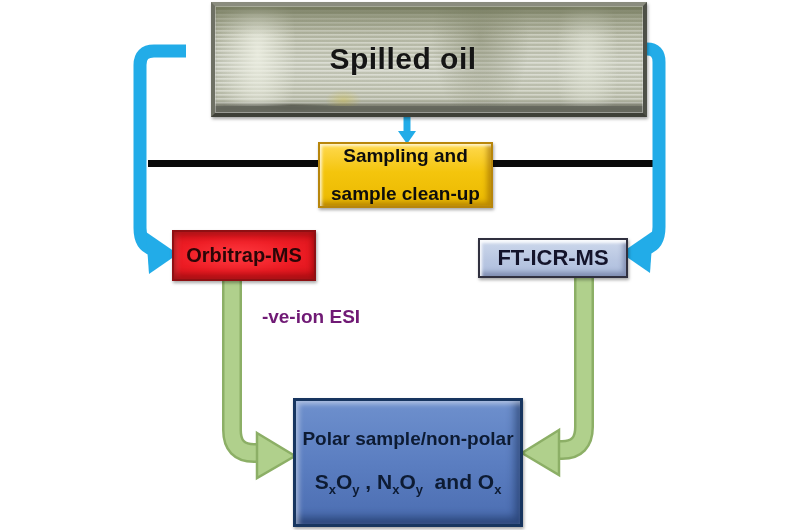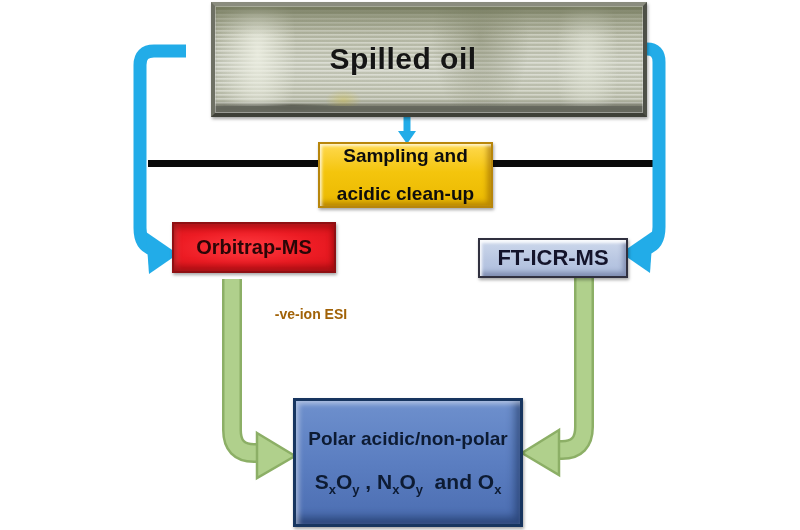--- a/index.html
+++ b/index.html
@@ -35,21 +35,21 @@
   .node{position:absolute;box-sizing:border-box;display:flex;flex-direction:column;
         align-items:center;justify-content:center;text-align:right;z-index:3;gap:10px;}
   .sampling{
     left:318px;top:142px;width:175px;height:66px;
     background:linear-gradient(180deg,#ffd94f 0%,#f4c50d 45%,#eab800 100%);
     border:2px solid #b8860b;
     box-shadow:inset 2px 2px 3px rgba(255,255,255,.75), inset -4px -4px 5px rgba(140,90,0,.5), 1px 2px 3px rgba(0,0,0,.35);
     font-size:19px;font-weight:bold;color:#0d0d0d;line-height:1.45;
   }
   .orbitrap{
-    left:172px;top:222px;width:164px;height:51px;
+    left:172px;top:230px;width:144px;height:51px;
     background:radial-gradient(ellipse at 45% 50%, #ff3a40 0%, #ed1c24 55%, #d8151c 100%);
     border:2px solid #8f1013;
     box-shadow:inset 0 4px 6px rgba(130,5,8,.55), inset 0 -5px 7px rgba(130,5,8,.6), inset 4px 0 5px rgba(255,130,130,.3), 1px 2px 3px rgba(0,0,0,.35);
     font-size:20px;font-weight:bold;color:#2a0607;
   }
   .fticr{
     left:478px;top:238px;width:150px;height:40px;
     background:linear-gradient(180deg,#cdd8ec 0%,#b9c7e2 55%,#aebfde 100%);
     border:2px solid #30303f;
     box-shadow:inset 2px 3px 3px rgba(255,255,255,.9), inset -3px -4px 5px rgba(90,100,140,.55), 1px 2px 3px rgba(0,0,0,.35);
@@ -59,21 +59,21 @@
     left:293px;top:398px;width:230px;height:129px;
     background:linear-gradient(180deg,#6e90cd 0%,#5b7ec1 50%,#4b6db1 100%);
     border:3px solid #17355f;
     box-shadow:inset 3px 3px 5px rgba(255,255,255,.45), inset -5px -7px 9px rgba(18,40,80,.55), 1px 2px 3px rgba(0,0,0,.35);
     font-size:19px;font-weight:bold;color:#0d1b33;line-height:1.4;padding:6px 4px;
   }
   .result .formula{font-size:21px;margin-top:4px;white-space:pre-wrap;}
   .result .formula span{white-space:pre-wrap;}
   .result sub{font-size:13px;font-weight:bold;}
   .ion-label{
-    position:absolute;font-size:14px;font-weight:bold;color:#a16207;z-index:3;
+    position:absolute;font-size:19px;font-weight:bold;color:#701a75;z-index:3;
   }
   .esi{left:256px;top:306px;width:110px;text-align:center;}
   .appi{left:445px;top:306px;width:125px;text-align:center;}
 </style>
 </head>
 <body>
 
 <div id="canvas">
 
   <svg id="arrows" width="800" height="530" viewBox="0 0 800 530">
@@ -107,31 +107,31 @@
       <polygon points="559,430 522,453 559,475" fill="#b0d08c" stroke="#8caf66" stroke-width="2.5"></polygon>
     </g>
   </svg>
 
   <div class="water">
     <div class="water-label">Spilled oil</div>
   </div>
 
   <div class="node sampling">
     <div>Sampling and</div>
-    <div>acidic clean-up</div>
+    <div>sample clean-up</div>
   </div>
 
   <div class="node orbitrap">
     <div>Orbitrap-MS</div>
   </div>
 
   <div class="node fticr">
     <div>FT-ICR-MS</div>
   </div>
 
   <div class="ion-label esi">-ve-ion ESI</div>
 
   <div class="node result">
-    <div>Polar acidic/non-polar</div>
+    <div>Polar sample/non-polar</div>
     <div class="formula"><span><span>S</span><sub>x</sub></span><span><span>O</span><sub>y</sub></span><span><span> , </span><sub></sub></span><span><span>N</span><sub>x</sub></span><span><span>O</span><sub>y</sub></span><span><span>  and </span><sub></sub></span><span><span>O</span><sub>x</sub></span></div>
   </div>
 
 </div>
 
 </body></html>

